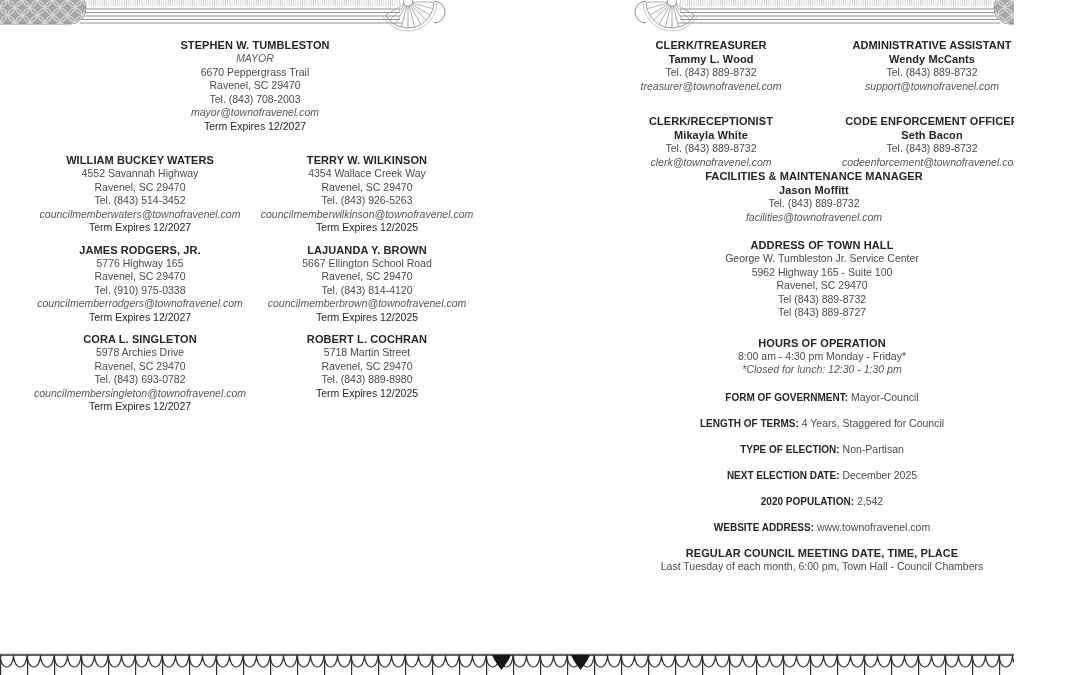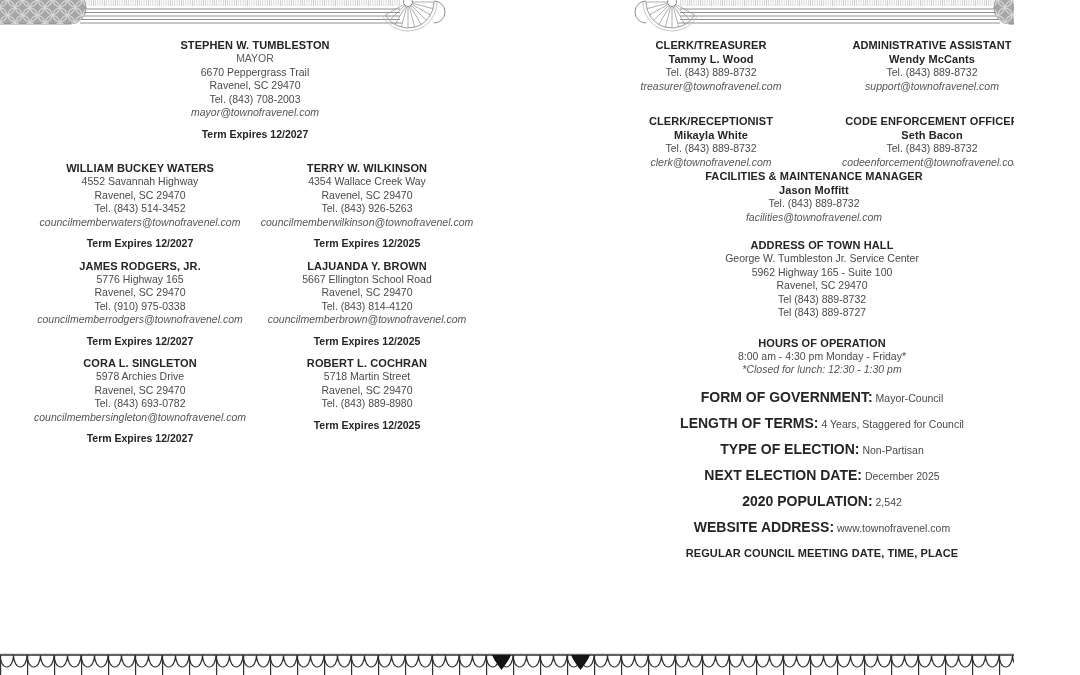--- a/index.html
+++ b/index.html
@@ -13,41 +13,41 @@
 
   .page-col { position:absolute; top:38px; width:540px; }
   .left-page { left:0; }
   .right-page { left:540px; }
 
   .centerwrap { display:flex; justify-content:center; width:100%; }
   .person, .infoblock { text-align:center; font-size:10.5px; line-height:13.5px; white-space:nowrap; }
   .person .h, .infoblock .h {
     font-weight:bold; color:#252525; font-size:11px; line-height:14px; letter-spacing:0.1px;
   }
-  .sub { color:#5a5a5a; }
+  .sub { color:#5a5a5a;font-style:italic; }
   .em { font-style:italic; color:#555555; }
   .em:empty { display:none; }
-  .term { font-weight:bold; color:#252525;margin-top:8px; }
+  .term { font-weight:normal; color:#252525; }
 
   .mayor-wrap { position:relative; left:-15px; }
   .council-grid {
     display:grid; grid-template-columns:280px 174px; row-gap:8px; margin-top:20px;
   }
   .cell { display:flex; justify-content:center; }
 
   .officials-grid {
     display:grid; grid-template-columns:342px 100px; row-gap:21px;
   }
   .rp-shift { position:relative; left:12px; }
   .sec-facilities { position:relative; left:4px; }
   .sec-townhall { margin-top:14px; }
   .sec-hours { margin-top:16px; }
   .facts { margin-top:13px; }
   .fact-line { text-align:center; font-size:10.5px; line-height:14px; margin-bottom:11px; white-space:nowrap; }
-  .fact-line .b { font-weight:bold; color:#252525; font-size:14px; }
+  .fact-line .b { font-weight:bold; color:#252525; font-size:10px; }
   .sec-meeting { margin-top:9px; }
 </style>
 </head>
 <body>
 
 <div class="canvas">
 
   <svg class="deco top-deco" width="1080" height="34" viewBox="0 0 1080 34">
     <defs>
       <pattern id="hatch" width="2.2" height="7" patternUnits="userSpaceOnUse">
@@ -272,18 +272,19 @@
         </div>
         <div class="fact-line">
           <span class="b">WEBSITE ADDRESS:</span>
           <span>www.townofravenel.com</span>
         </div>
       </div>
 
       <div class="centerwrap sec-meeting">
         <div class="infoblock">
           <div class="h">REGULAR COUNCIL MEETING DATE, TIME, PLACE</div>
+          <div>Last Tuesday of each month, 6:00 pm, Town Hall - Council Chambers</div>
         </div>
       </div>
     </div>
   </div>
 
 </div>
 
 </body></html>

